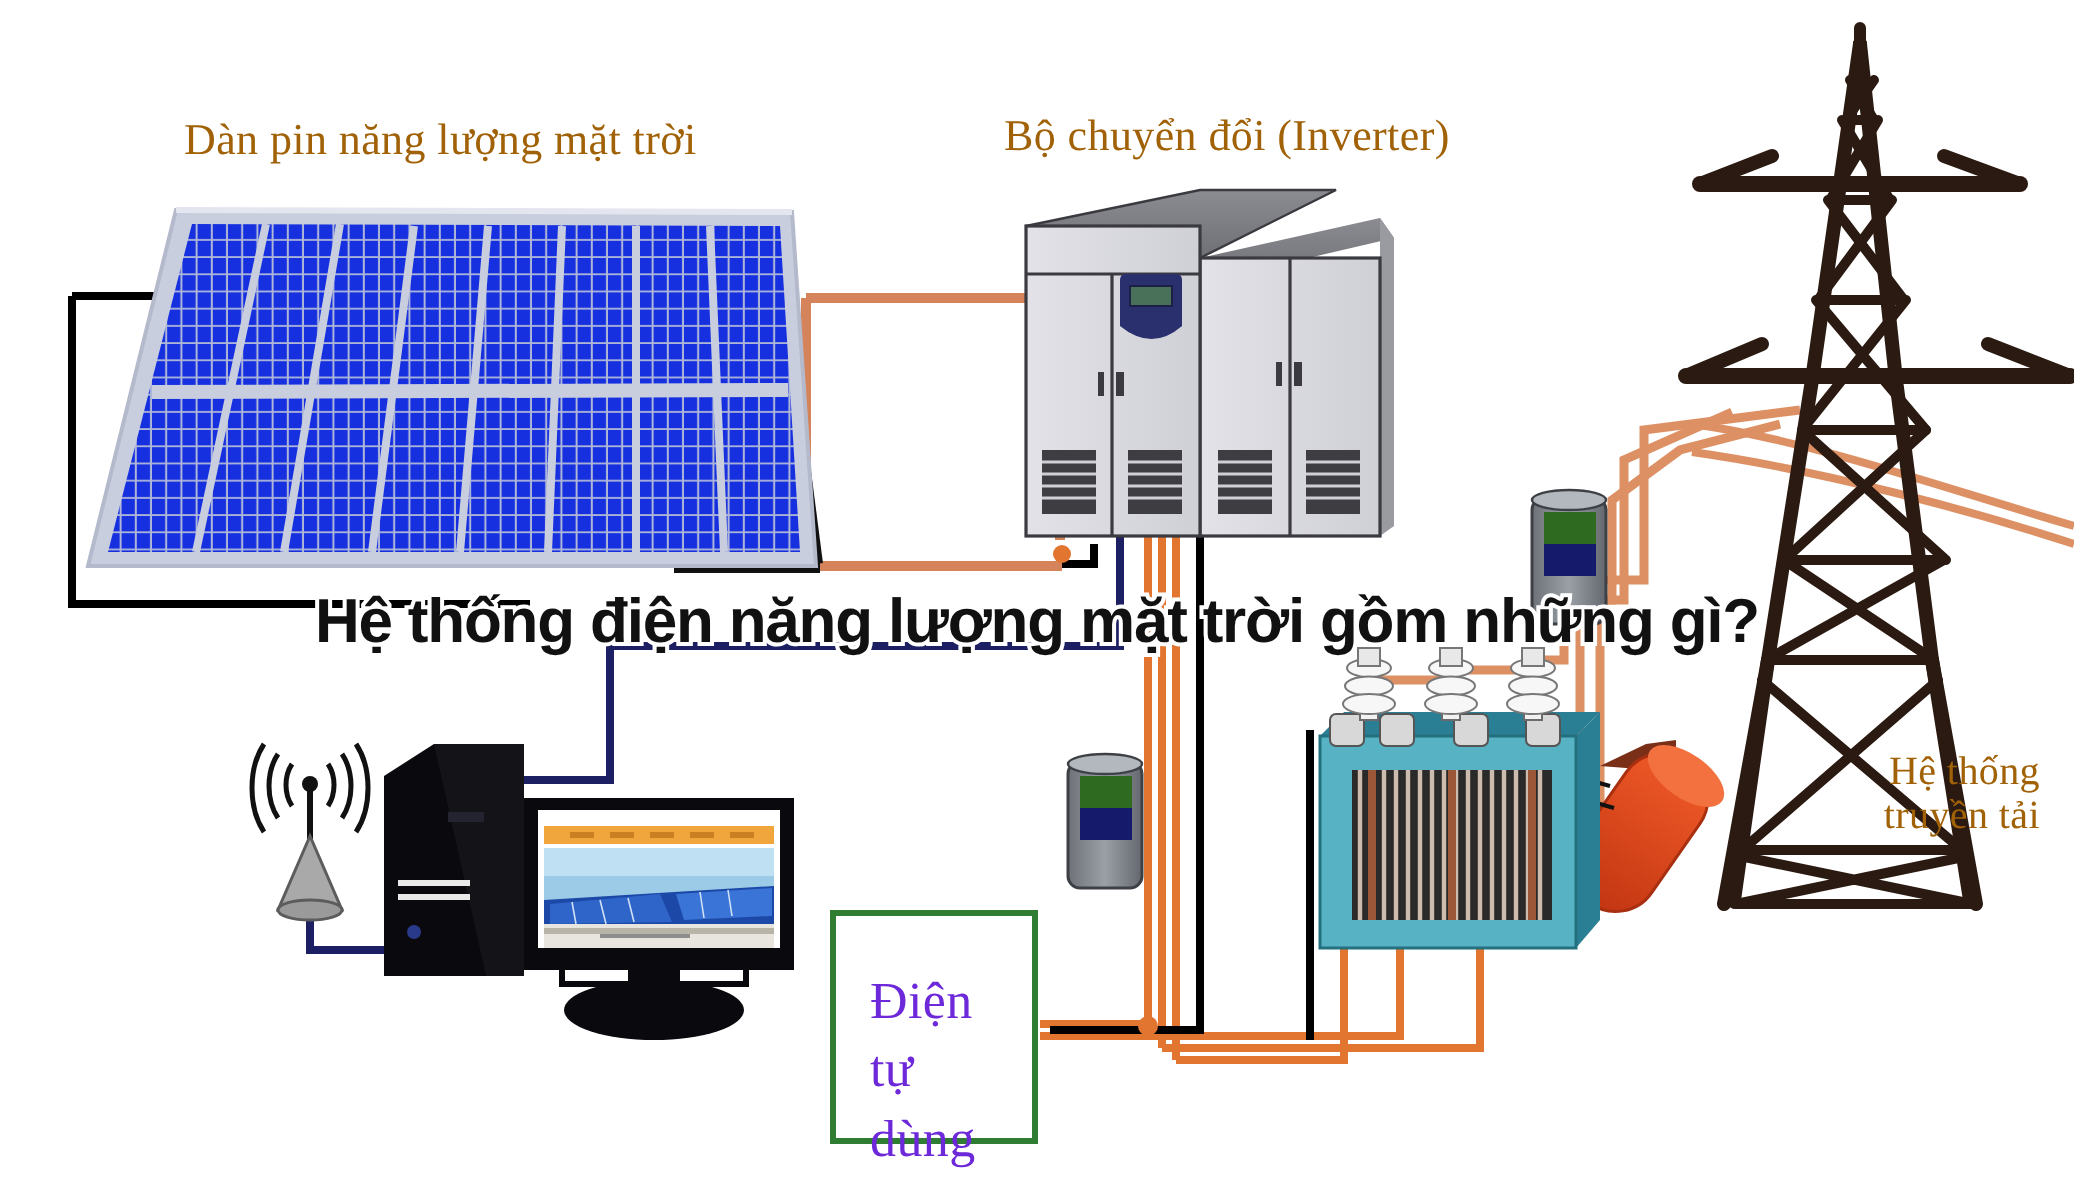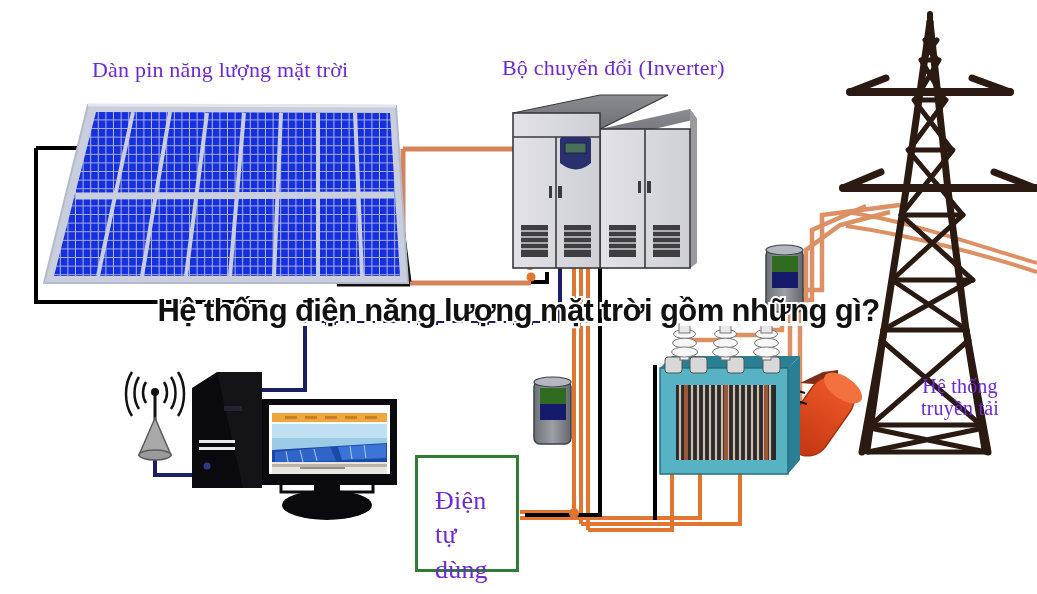--- a/index.html
+++ b/index.html
@@ -21,29 +21,29 @@
   #stage svg.layer {
     position: absolute;
     left: 0;
     top: 0;
     width: 1037px;
     height: 594px;
   }
   .lbl {
     position: absolute;
     font-family: "Liberation Serif", serif;
-    color: #6d28d9;
+    color: #a16207;
     white-space: pre;
     line-height: 1.12;
     letter-spacing: 0.2px;
   }
   #label-array      { left: 92px;  top: 58px;  font-size: 22px; }
   #label-inverter   { left: 486px; top: 56px;  font-size: 22px; margin-left: 16px; }
   #label-transmission {
-    left: 900px; top: 375px; font-size: 20px; text-align: center; width: 120px;
+    left: 900px; top: 375px; font-size: 20px; text-align: right; width: 120px;
   }
   #label-substation { left: 810px; top: 477px; font-size: 20px; }
   #label-monitor    { left: 22px;  top: 506px; font-size: 20px; }
 
   
   #selfuse-box {
     position: absolute;
     left: 415px;
     top: 455px;
     width: 104px;
@@ -70,21 +70,20 @@
     text-align: center;
     font-family: "Liberation Sans", sans-serif;
     font-weight: bold;
     font-size: 31px;
     letter-spacing: -0.6px;
     color: #111111;
     -webkit-text-stroke: 4px #ffffff;
     paint-order: stroke fill;
     z-index: 50;
     pointer-events: none;
-    text-decoration: underline;
   }
   #headline span {
     -webkit-text-stroke: 4px #ffffff;
     paint-order: stroke fill;
   }
 </style>
 </head>
 <body>
 
 <div id="stage">

